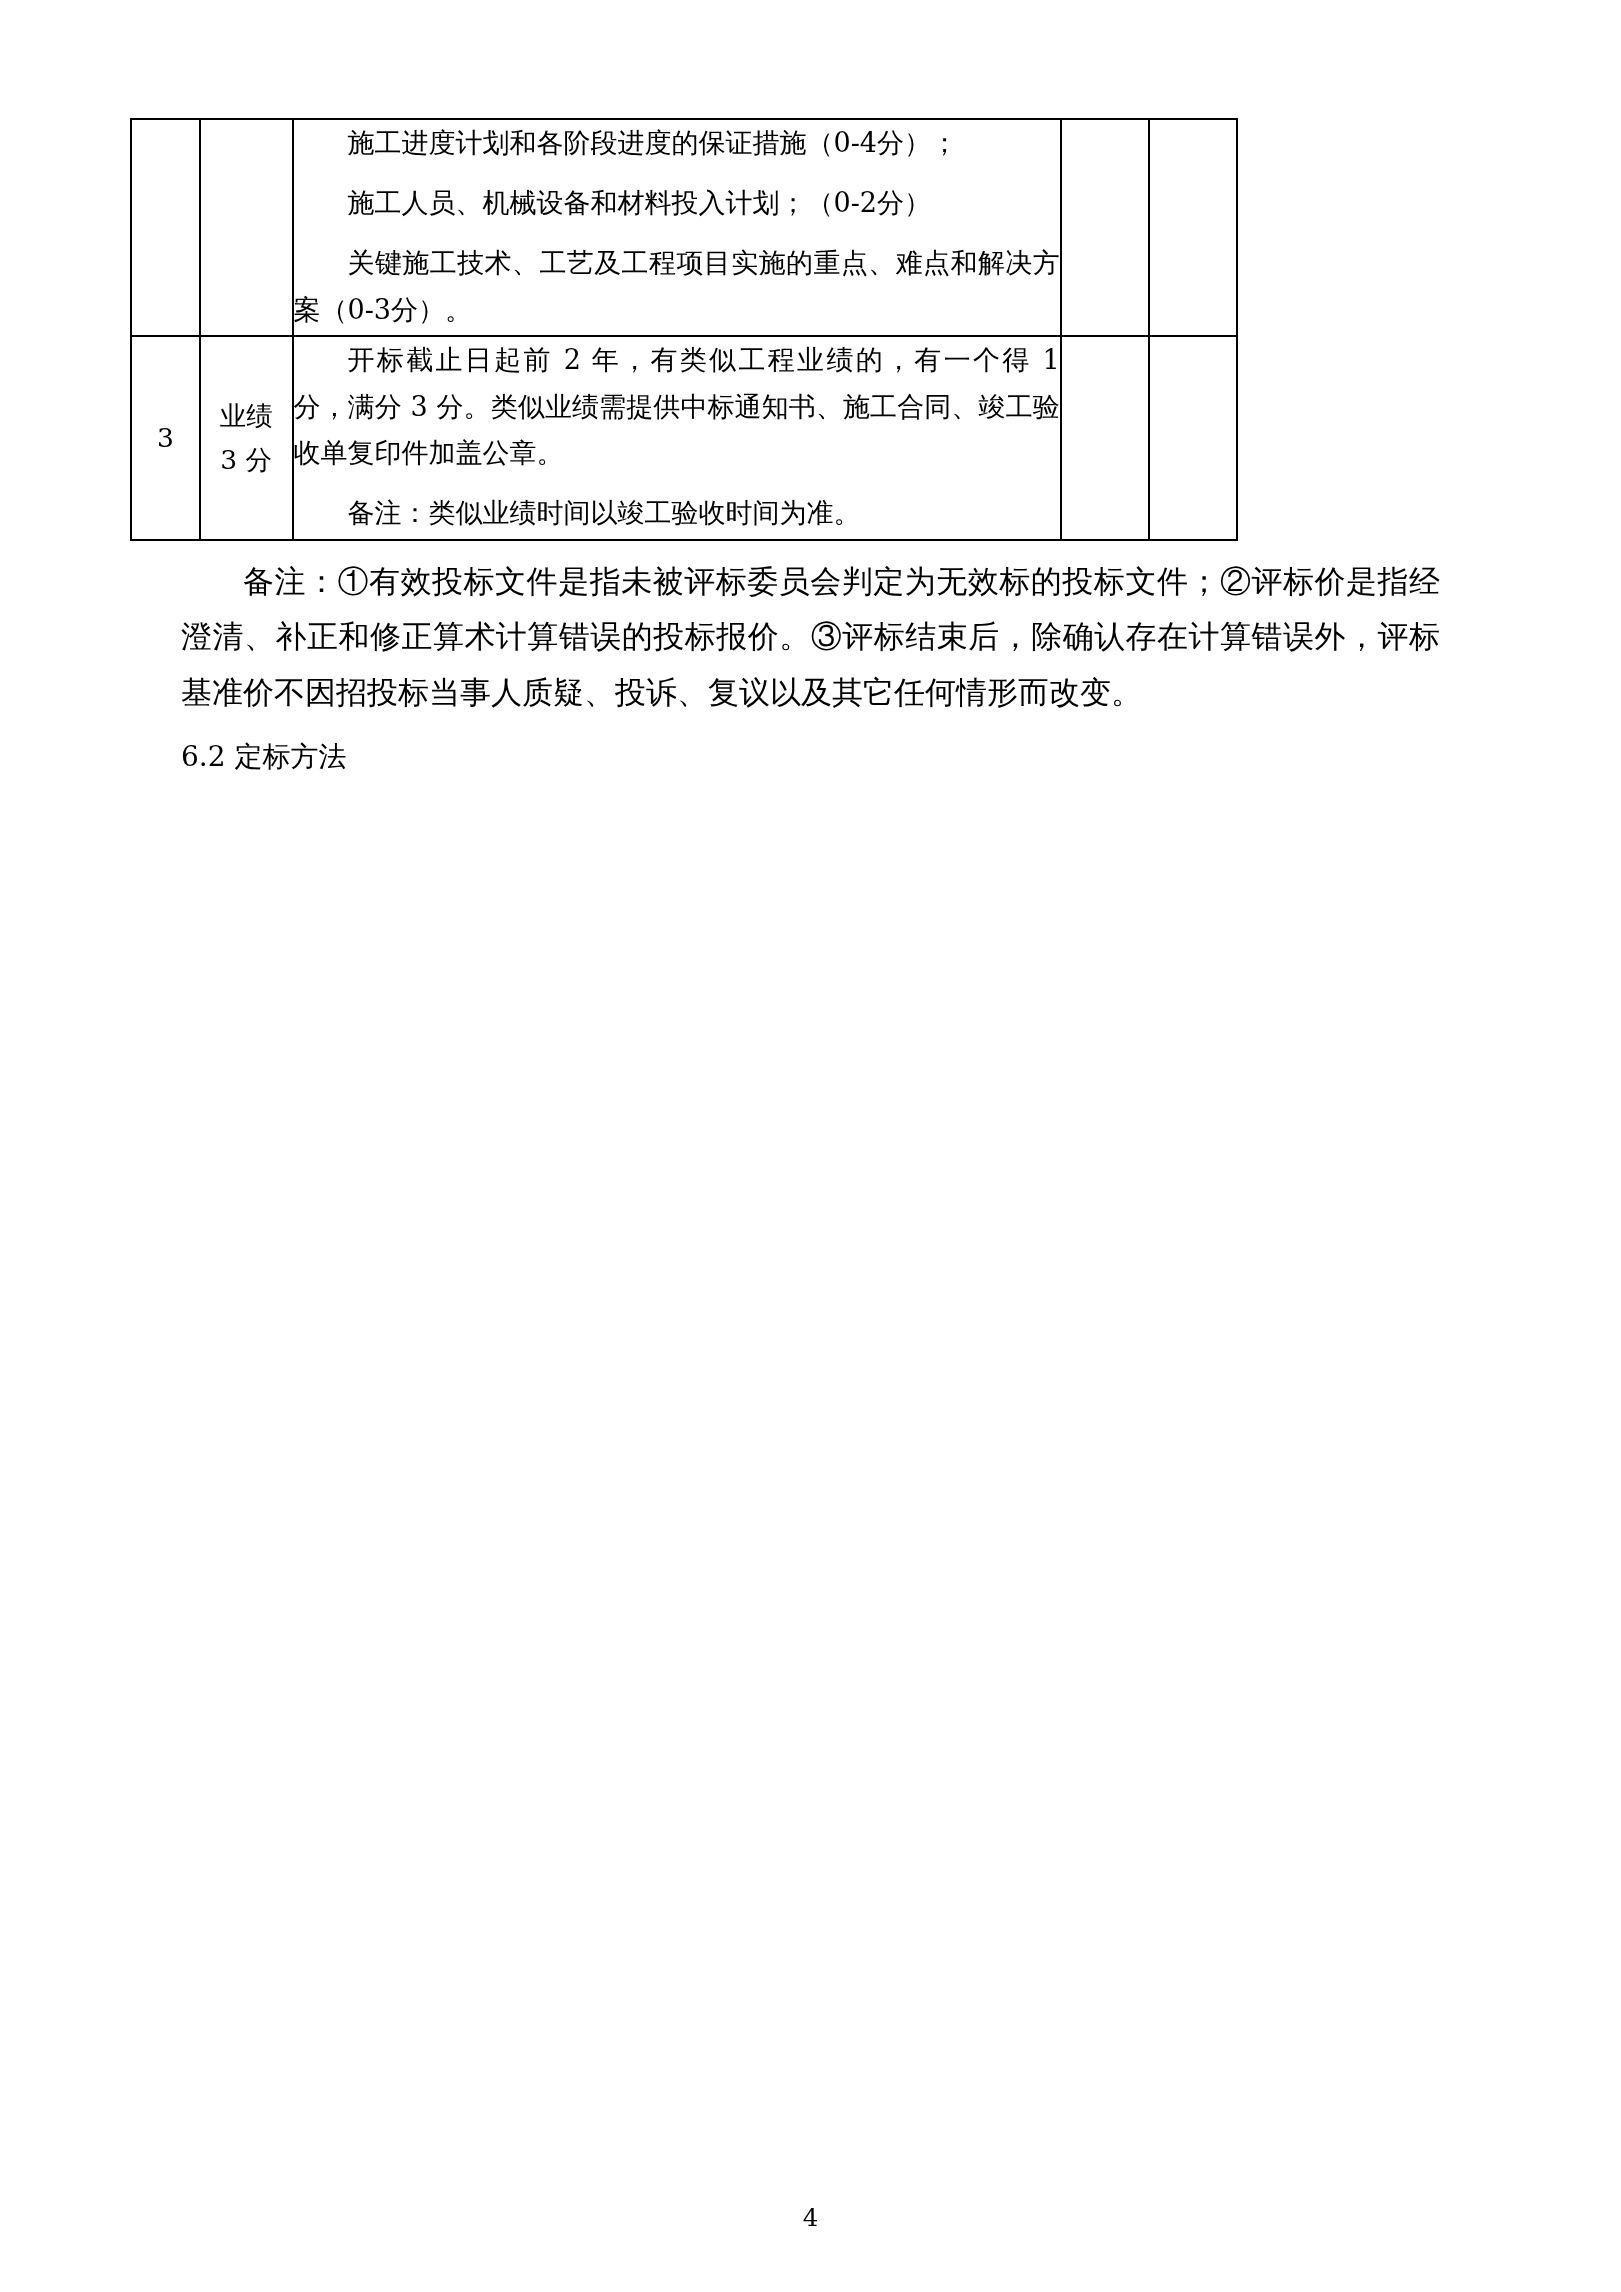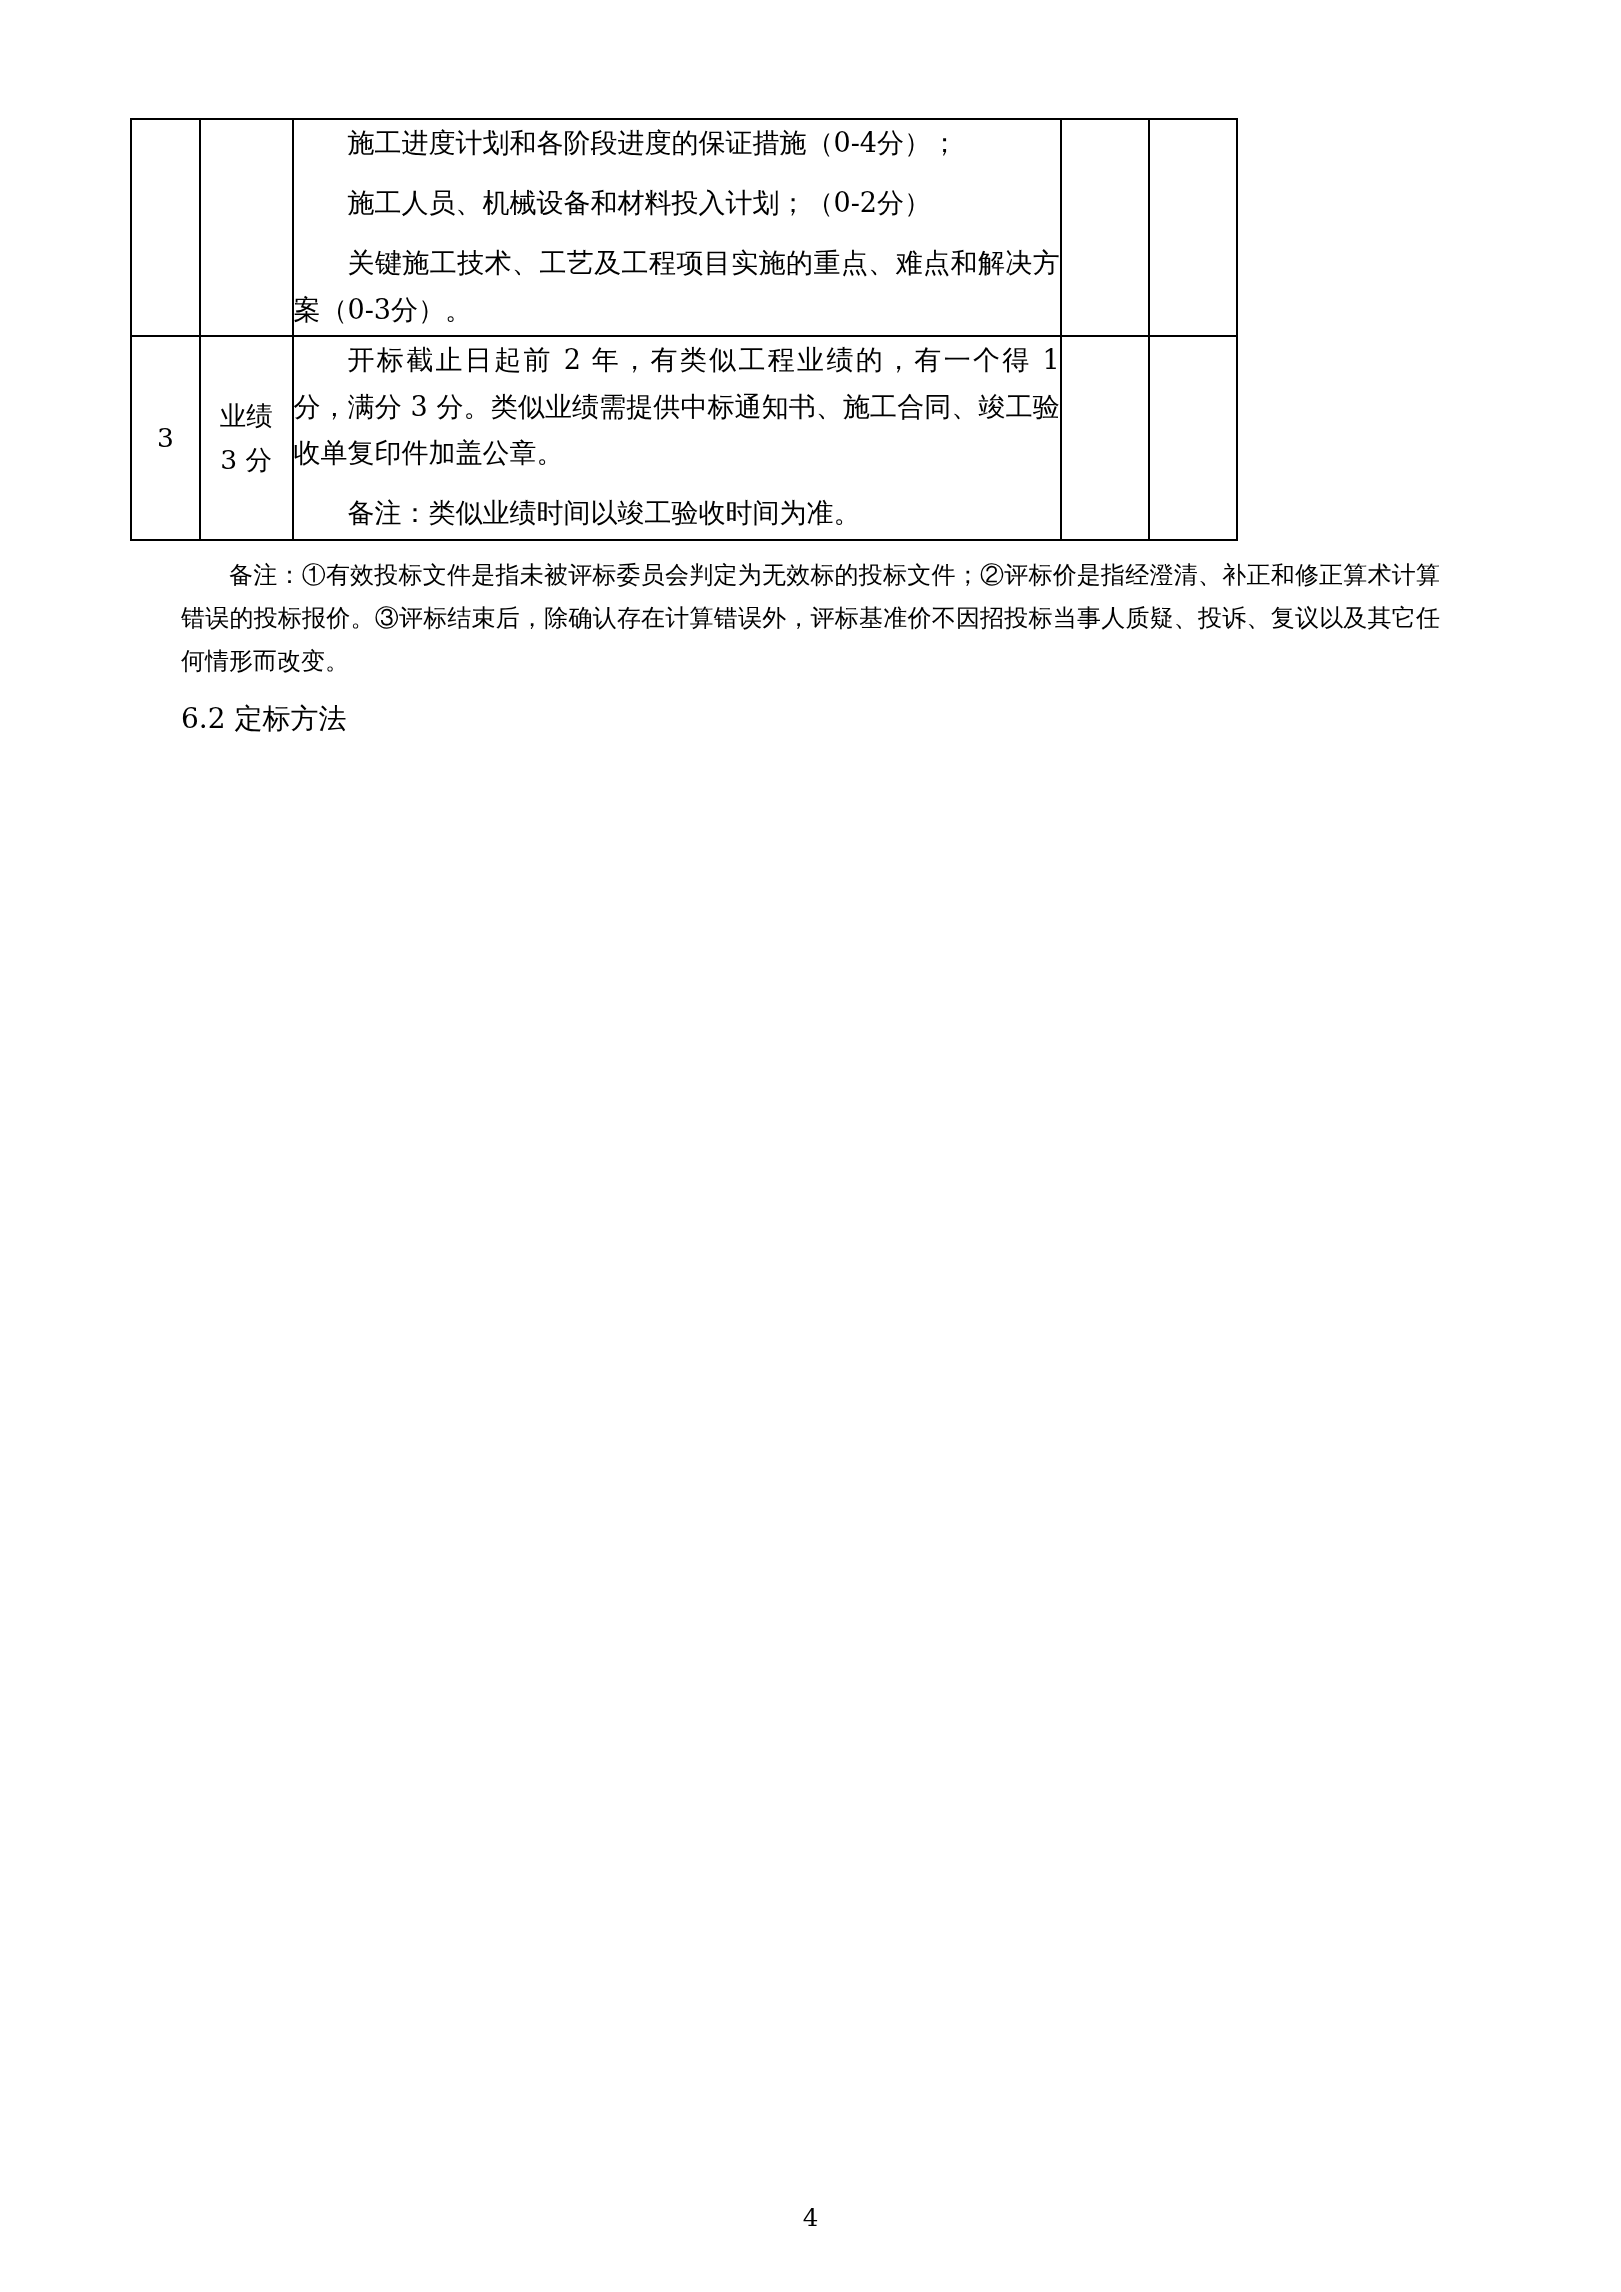--- a/index.html
+++ b/index.html
@@ -59,21 +59,21 @@
     text-align: justify;
     text-justify: inter-ideograph;
   }
   .desc-p.last { margin-bottom: 2px; }
 
   
   .body-block {
     margin-top: 13.7px;
   }
   p.para {
-    font-size: 24px;
+    font-size: 31px;
     line-height: 1.78;
     margin: 0 0 3.9px 0;
     text-align: justify;
     text-justify: inter-ideograph;
     text-indent: 2em;
   }
   p.heading {
     font-size: 28px;
     line-height: 1.78;
     margin: 11.8px 0 3.9px 0;

